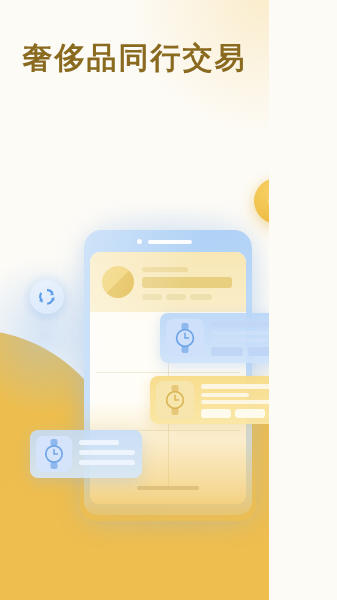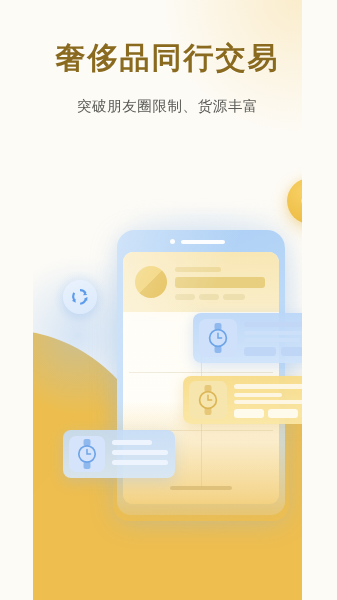--- a/index.html
+++ b/index.html
@@ -1,21 +1,21 @@
 <!DOCTYPE html>
 <html><head>
 <meta charset="utf-8">
 <style>
   html,body{margin:0;padding:0;}
   body{
     width:337px;height:600px;overflow:hidden;
     font-family:"Liberation Sans","DejaVu Sans",sans-serif;
     background:#fdfbf6;
   }
-  #app{position:relative;width:269px;height:600px;overflow:hidden;background:#fdfbf6;margin-left:33px;}
+  #app{position:relative;width:269px;height:600px;overflow:hidden;background:#fdfbf6;}
 
   
   .bg-layer{position:absolute;inset:0;overflow:hidden;}
   .wave-bottom{
     position:absolute;left:-30px;bottom:-40px;width:420px;height:230px;
     background:#eebe4f;
     border-radius:58% 42% 0 0 / 70% 62% 0 0;
   }
   .wave-left{
     position:absolute;left:-120px;top:330px;width:260px;height:250px;
@@ -179,21 +179,20 @@
   <div class="bg-layer">
     <div class="glow-top-right"></div>
     <div class="wave-left"></div>
     <div class="wave-right-lip"></div>
     <div class="wave-bottom"></div>
     <div class="glow-blue-left"></div>
     <div class="glow-behind-phone"></div>
   </div>
 
   <div class="headline">奢侈品同行交易</div>
-  <div class="sub s1">突破朋友圈限制、货源丰富</div>
 
   <div class="phone">
     <div class="screen">
       <div class="hdr">
         <div class="hdr-avatar"></div>
         <div class="hdr-line-s"></div>
         <div class="hdr-bar"></div>
         <div class="hdr-tag t1"></div>
         <div class="hdr-tag t2"></div>
         <div class="hdr-tag t3"></div>

